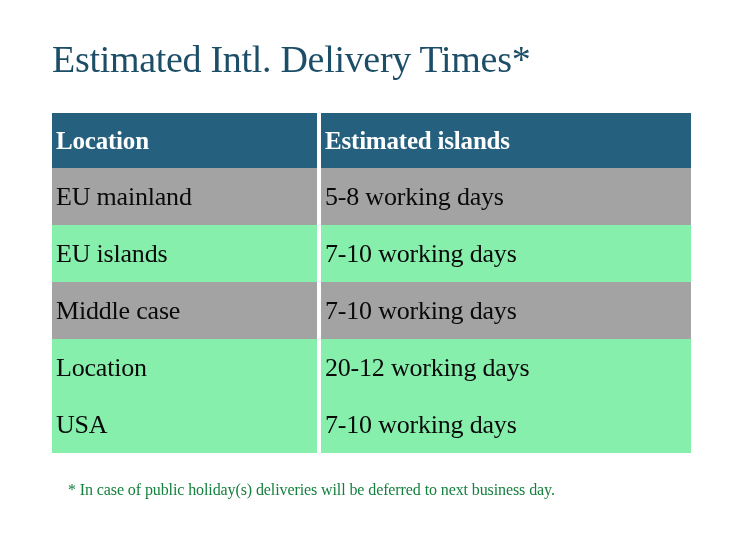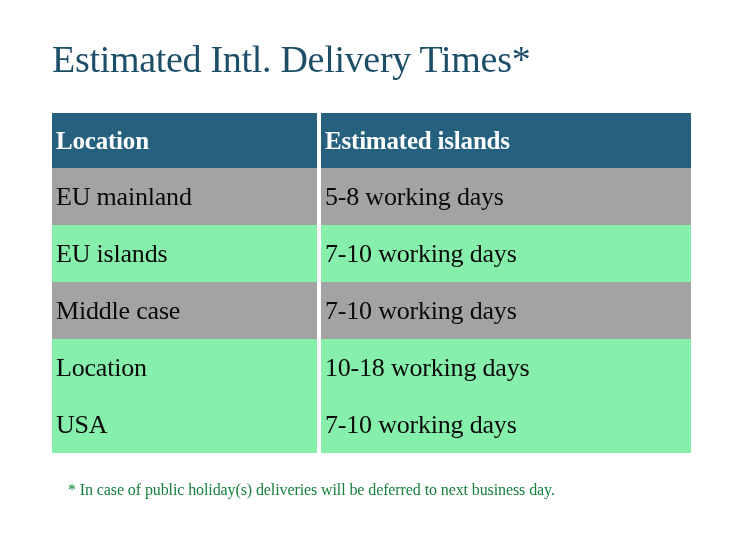--- a/index.html
+++ b/index.html
@@ -121,21 +121,21 @@
         <td class="cell-pad-left">7-10 working days</td>
       </tr>
       <tr class="data-row row-shade-dark">
         <td class="cell-pad-left">Middle case</td>
         <td class="gap-cell"></td>
         <td class="cell-pad-left">7-10 working days</td>
       </tr>
       <tr class="data-row row-shade-light">
         <td class="cell-pad-left">Location</td>
         <td class="gap-cell"></td>
-        <td class="cell-pad-left">10-18 working days</td>
+        <td class="cell-pad-left">20-12 working days</td>
       </tr>
       <tr class="data-row row-shade-light">
         <td class="cell-pad-left">USA</td>
         <td class="gap-cell"></td>
         <td class="cell-pad-left">7-10 working days</td>
       </tr>
     </tbody>
   </table>
 
   <div class="footnote">* In case of public holiday(s) deliveries will be deferred to next business day.</div>

